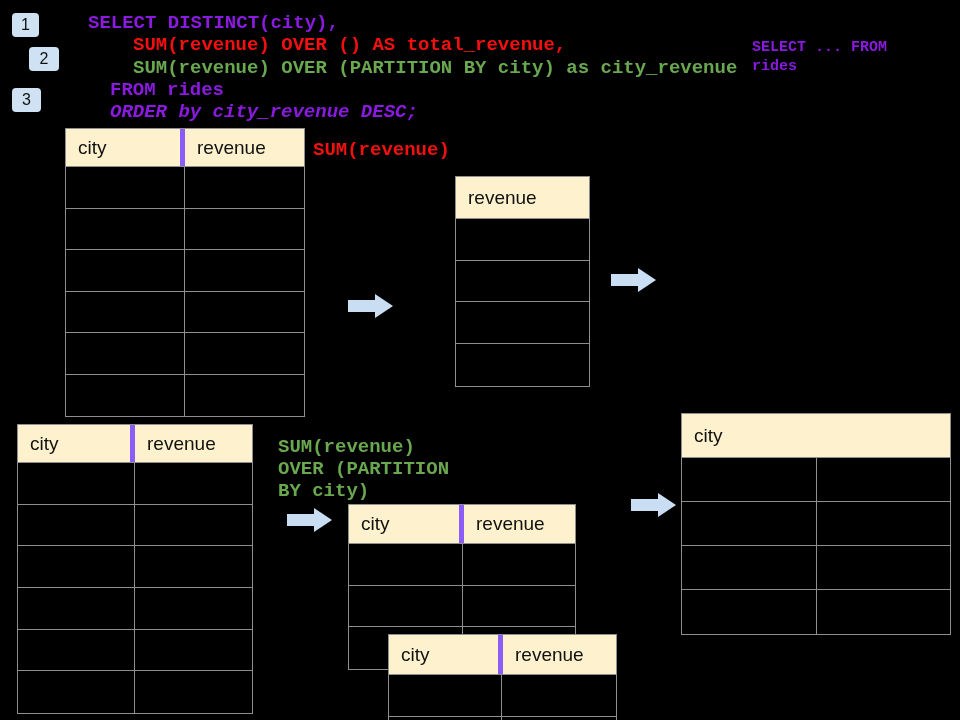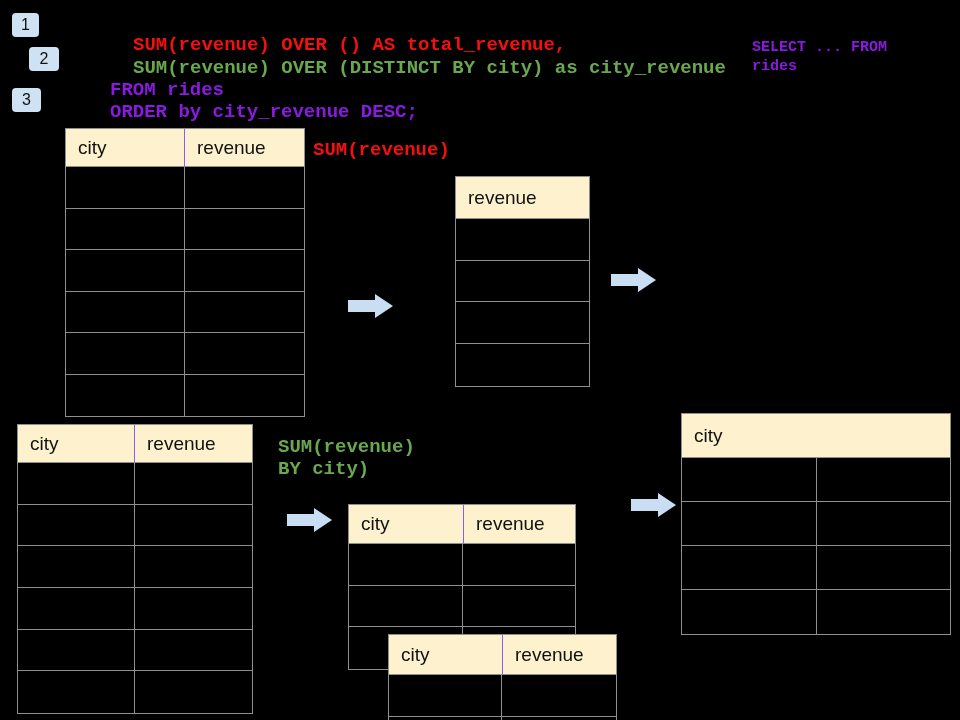--- a/index.html
+++ b/index.html
@@ -8,21 +8,21 @@
   .abs{position:absolute;}
   .badge{display:flex;align-items:center;justify-content:center;border-radius:4px;
          color:#111;font-size:16px;font-family:"Liberation Sans",sans-serif;}
   .code{font-family:"Liberation Mono",monospace;font-weight:bold;font-size:19px;
         white-space:pre;line-height:22px;}
   .code-sm{font-family:"Liberation Mono",monospace;font-weight:bold;font-size:15px;
         white-space:pre;line-height:19px;}
   .tbl{position:absolute;background:#000;border:1px solid #8f8f8f;box-sizing:border-box;}
   .thead{display:flex;border-bottom:1px solid #8f8f8f;box-sizing:border-box;}
   .th{display:flex;align-items:center;padding-left:12px;box-sizing:border-box;
-      color:#111;font-size:19px;border-right:1px solid #8b5cf6;}
+      color:#111;font-size:19px;border-right:5px solid #8b5cf6;}
   .th:last-child{border-right:none;}
   .trow{display:flex;border-bottom:1px solid #8f8f8f;box-sizing:border-box;}
   .trow:last-child{border-bottom:none;}
   .tcell{box-sizing:border-box;border-right:1px solid #8f8f8f;height:100%;}
   .tcell:last-child{border-right:none;}
   .arrow{position:absolute;width:46px;height:26px;}
 </style>
 </head>
 <body>
 
@@ -31,36 +31,38 @@
   <div class="badge abs" style="left: 12px; top: 13px; width: 27px; height: 24px; background: rgb(207, 226, 243);">
     <span>1</span>
   </div>
   <div class="badge abs" style="left: 29px; top: 47px; width: 30px; height: 24px; background: rgb(207, 226, 243);">
     <span>2</span>
   </div>
   <div class="badge abs" style="left: 12px; top: 88px; width: 29px; height: 24px; background: rgb(207, 226, 243);">
     <span>3</span>
   </div>
 
+  <div class="code abs" style="left: 88px; top: 12px; color: rgb(138, 26, 224);">SELECT DISTINCT(city),</div>
   <div class="code abs" style="left: 133px; top: 34px; color: rgb(245, 15, 15);">SUM(revenue) OVER () AS total_revenue,</div>
-  <div class="code abs" style="left: 133px; top: 57px; color: rgb(106, 168, 79);">SUM(revenue) OVER (DISTINCT BY city) as city_revenue</div>
+  <div class="code abs" style="left: 133px; top: 57px; color: rgb(106, 168, 79);">SUM(revenue) OVER (PARTITION BY city) as city_revenue</div>
   <div class="code abs" style="left: 110px; top: 79px; color: rgb(138, 26, 224);">FROM rides</div>
-  <div class="code abs" style="left: 110px; top: 101px; color: rgb(138, 26, 224);">ORDER by city_revenue DESC;</div>
+  <div class="code abs" style="left: 110px; top: 101px; color: rgb(138, 26, 224); font-style: italic;">ORDER by city_revenue DESC;</div>
 
   <div class="abs" style="left:752px;top:38px;">
     <div class="code-sm" style="color: rgb(138, 26, 224);">SELECT ... FROM</div>
     <div class="code-sm" style="color: rgb(138, 26, 224);">rides</div>
   </div>
 
   <div class="abs" style="left:313px;top:139px;">
     <div class="code" style="color: rgb(245, 15, 15);">SUM(revenue)</div>
   </div>
 
   <div class="abs" style="left:278px;top:436px;">
     <div class="code" style="color: rgb(106, 168, 79);">SUM(revenue)</div>
+    <div class="code" style="color: rgb(106, 168, 79);">OVER (PARTITION</div>
     <div class="code" style="color: rgb(106, 168, 79);">BY city)</div>
   </div>
 
   <div class="tbl" style="left:65px;top:128px;width:240px;">
     <div class="thead" style="height: 38px; background: rgb(253, 242, 205);">
       <div class="th" style="width:120px;">city</div>
       <div class="th" style="width:120px;">revenue</div>
     </div>
     <div>
         <div class="trow" style="height: 41.5px;">

